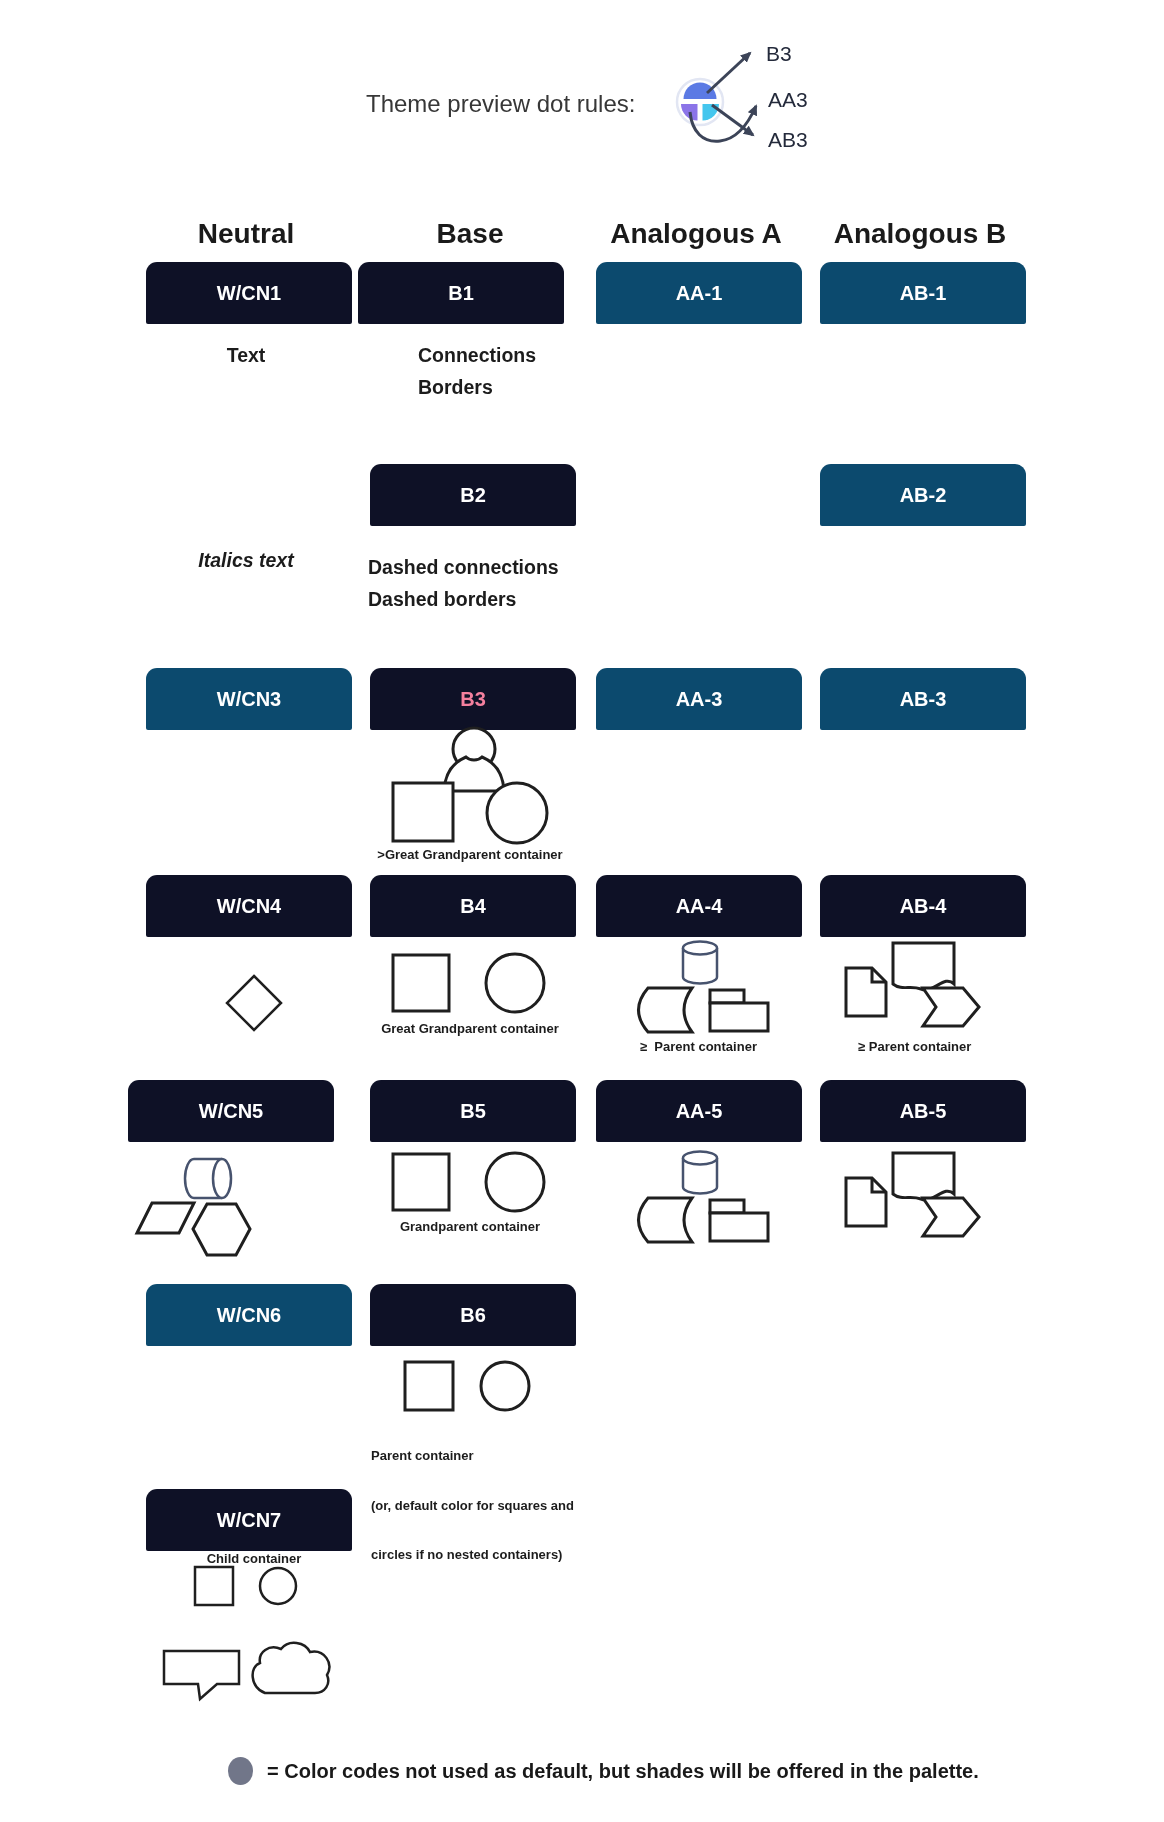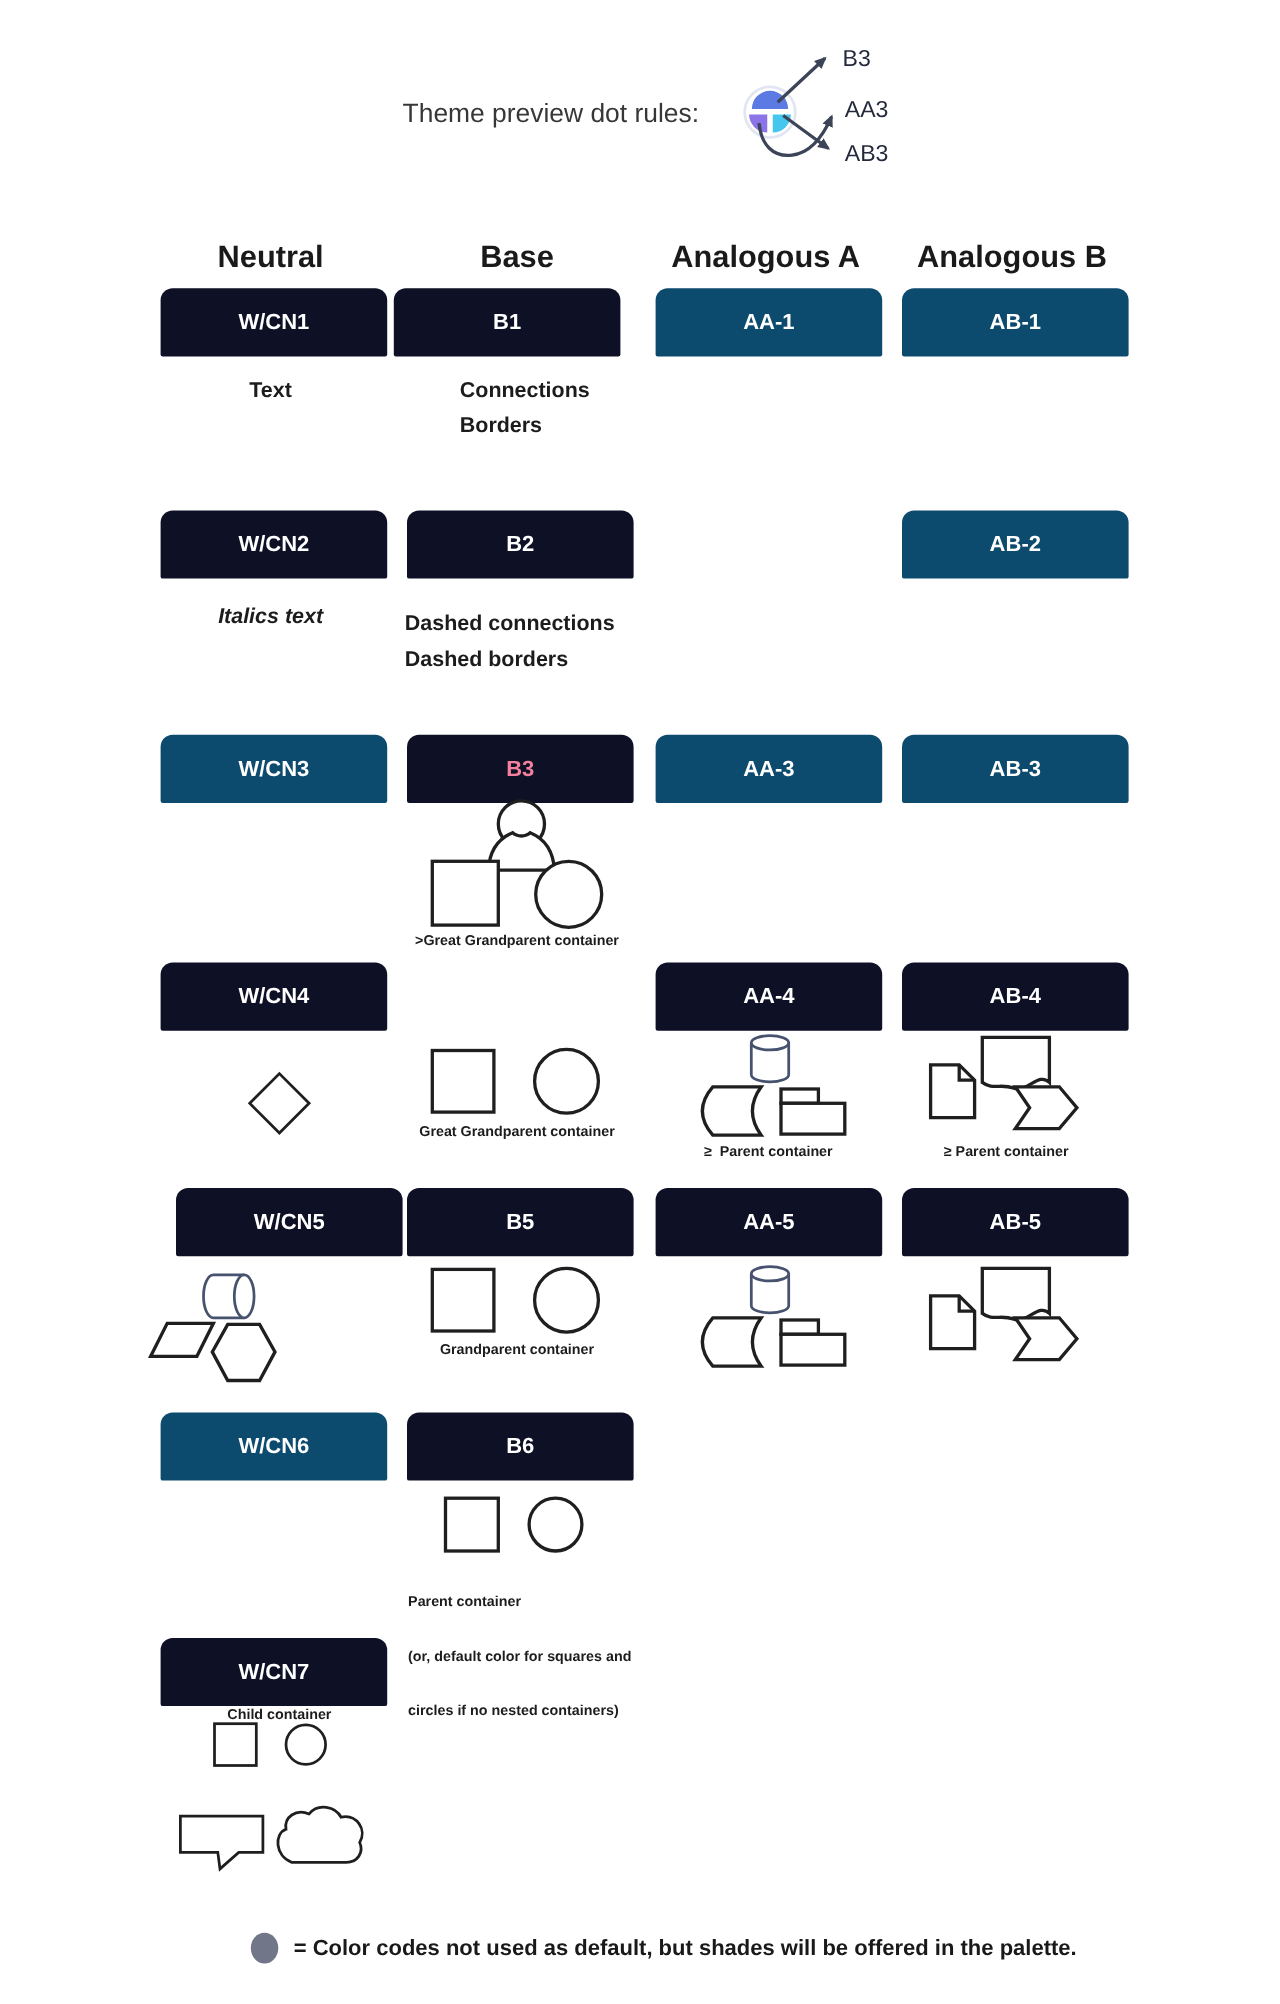--- a/index.html
+++ b/index.html
@@ -38,41 +38,41 @@
   <div class="hdr" style="left:820px;">Analogous B</div>
 
   <div class="box dark" style="left:146px;top:262px;">W/CN1</div>
   <div class="box dark" style="left:358px;top:262px;text-align:right;">B1</div>
   <div class="box gray" style="left:596px;top:262px;">AA-1</div>
   <div class="box gray" style="left:820px;top:262px;">AB-1</div>
   <div class="cap c200" style="left:146px;top:344px;">Text</div>
   <div class="cap" style="left:418px;top:344px;">Connections</div>
   <div class="cap" style="left:418px;top:376px;">Borders</div>
 
-  <div class="box dark" style="left:146px;top:464px;">W/CN2</div>
   <div class="box dark" style="left:370px;top:464px;">B2</div>
   <div class="box gray" style="left:820px;top:464px;">AB-2</div>
   <div class="cap c200 ital" style="left:146px;top:549px;">Italics text</div>
   <div class="cap" style="left:368px;top:556px;">Dashed connections</div>
   <div class="cap" style="left:368px;top:588px;">Dashed borders</div>
 
   <div class="box gray" style="left:146px;top:668px;">W/CN3</div>
   <div class="box dark pinktxt" style="left:370px;top:668px;">B3</div>
   <div class="box gray" style="left:596px;top:668px;">AA-3</div>
   <div class="box gray" style="left:820px;top:668px;">AB-3</div>
   <div class="scap center" style="left:360px;top:847px;">&gt;Great Grandparent container</div>
 
   <div class="box dark" style="left:146px;top:875px;">W/CN4</div>
+  <div class="box dark" style="left:370px;top:875px;">B4</div>
   <div class="box dark" style="left:596px;top:875px;">AA-4</div>
   <div class="box dark" style="left:820px;top:875px;">AB-4</div>
   <div class="scap center" style="left:360px;top:1021px;">Great Grandparent container</div>
   <div class="scap" style="left:640px;top:1039px;">≥  Parent container</div>
   <div class="scap" style="left:858px;top:1039px;">≥ Parent container</div>
 
-  <div class="box dark" style="left:160px;top:1080px;">W/CN5</div>
+  <div class="box dark" style="left:128px;top:1080px;">W/CN5</div>
   <div class="box dark" style="left:370px;top:1080px;">B5</div>
   <div class="box dark" style="left:596px;top:1080px;">AA-5</div>
   <div class="box dark" style="left:820px;top:1080px;">AB-5</div>
   <div class="scap center" style="left:360px;top:1219px;">Grandparent container</div>
 
   <div class="box gray" style="left:146px;top:1284px;">W/CN6</div>
   <div class="box dark" style="left:370px;top:1284px;">B6</div>
   <div class="scap b6cap" style="left:371px;top:1416px;">
     <div>Parent container</div>
     <div>(or, default color for squares and</div>

